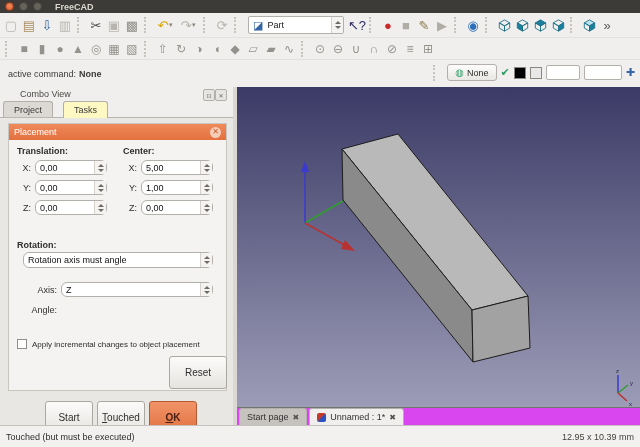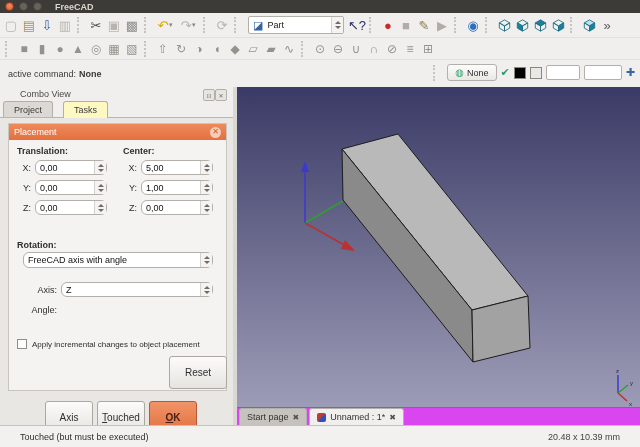--- a/index.html
+++ b/index.html
@@ -80,21 +80,21 @@
   
   .dtabs{position:absolute;left:237px;top:407px;width:403px;height:18px;background:#d946ef;
     display:flex;align-items:flex-end;border-top:1px solid #737373;box-sizing:border-box;}
   .dtab{height:16px;display:flex;align-items:center;gap:4px;padding:0 7px;font-size:9px;
     border:1px solid #b3b0ab;border-bottom:none;border-radius:3px 3px 0 0;background:#c6c3be;color:#333;margin-left:2px;}
   .dtab.active{background:#f0efed;}
   .dtab .x{font-size:8px;color:#55524e;}
   .fclogo{width:9px;height:9px;border-radius:2px;background:linear-gradient(135deg,#c23a2a 48%,#2a52c2 52%);}
   
   .statusbar{position:absolute;left:0;top:425px;width:640px;height:22px;background:#f2f1ef;
-    border-top:1px solid #c5c2bd;display:flex;align-items:center;box-sizing:border-box;padding:0 20px;}
+    border-top:1px solid #c5c2bd;display:flex;align-items:center;box-sizing:border-box;padding:0 6px;}
   .statusbar .msg{flex:1;font-size:9px;color:#2e2e2e;}
   .statusbar .dims{font-size:9px;color:#44423e;}
 </style>
 </head>
 <body>
 
 <div class="window">
 
   <div class="titlebar">
     <div class="wbtn close"></div>
@@ -379,21 +379,21 @@
         <div class="field" style="left:132px;top:76px;width:72px;">
           <span class="val">0,00</span>
           <span class="spin">
               <i class="up"></i>
               <i class="dn"></i>
             </span>
         </div>
 
         <div class="glabel" style="left:8px;top:116px;">Rotation:</div>
         <div class="field" style="left:14px;top:128px;width:190px;height:16px;">
-          <span class="val">FreeCAD axis with angle</span>
+          <span class="val">Rotation axis must angle</span>
           <span class="spin">
               <i class="up"></i>
               <i class="dn"></i>
             </span>
         </div>
 
         <div class="flabel" style="left:22px;top:161px;width:26px;">Axis:</div>
         <div class="field" style="left:52px;top:158px;width:152px;">
           <span class="val">Z</span>
           <span class="spin">
@@ -401,21 +401,21 @@
               <i class="dn"></i>
             </span>
         </div>
         <div class="flabel" style="left:16px;top:181px;width:32px;">Angle:</div>
 
         <div class="chk" style="left:8px;top:215px;"></div>
         <div class="chklabel" style="left:23px;top:216px;">Apply incremental changes to object placement</div>
         <div class="pushbtn" style="left:160px;top:232px;width:58px;">Reset</div>
       </div>
 
-      <div class="pushbtn" style="left:45px;top:283px;width:48px;">Axis</div>
+      <div class="pushbtn" style="left:45px;top:283px;width:48px;">Start</div>
       <div class="pushbtn mnemonic" style="left:97px;top:283px;width:48px;">
           <span>Touched</span>
         </div>
       <div class="pushbtn ok mnemonic" style="left:149px;top:283px;width:48px;">
           <span>OK</span>
         </div>
     </div>
   </div>
 
   <div class="splitter"></div>
@@ -462,16 +462,16 @@
     </div>
     <div class="dtab active">
       <span class="fclogo"></span>
       <span>Unnamed : 1*</span>
       <span class="x">✖</span>
     </div>
   </div>
 
   <div class="statusbar">
     <span class="msg">Touched (but must be executed)</span>
-    <span class="dims">20.48 x 10.39 mm</span>
+    <span class="dims">12.95 x 10.39 mm</span>
   </div>
 
 </div>
 
 </body></html>

